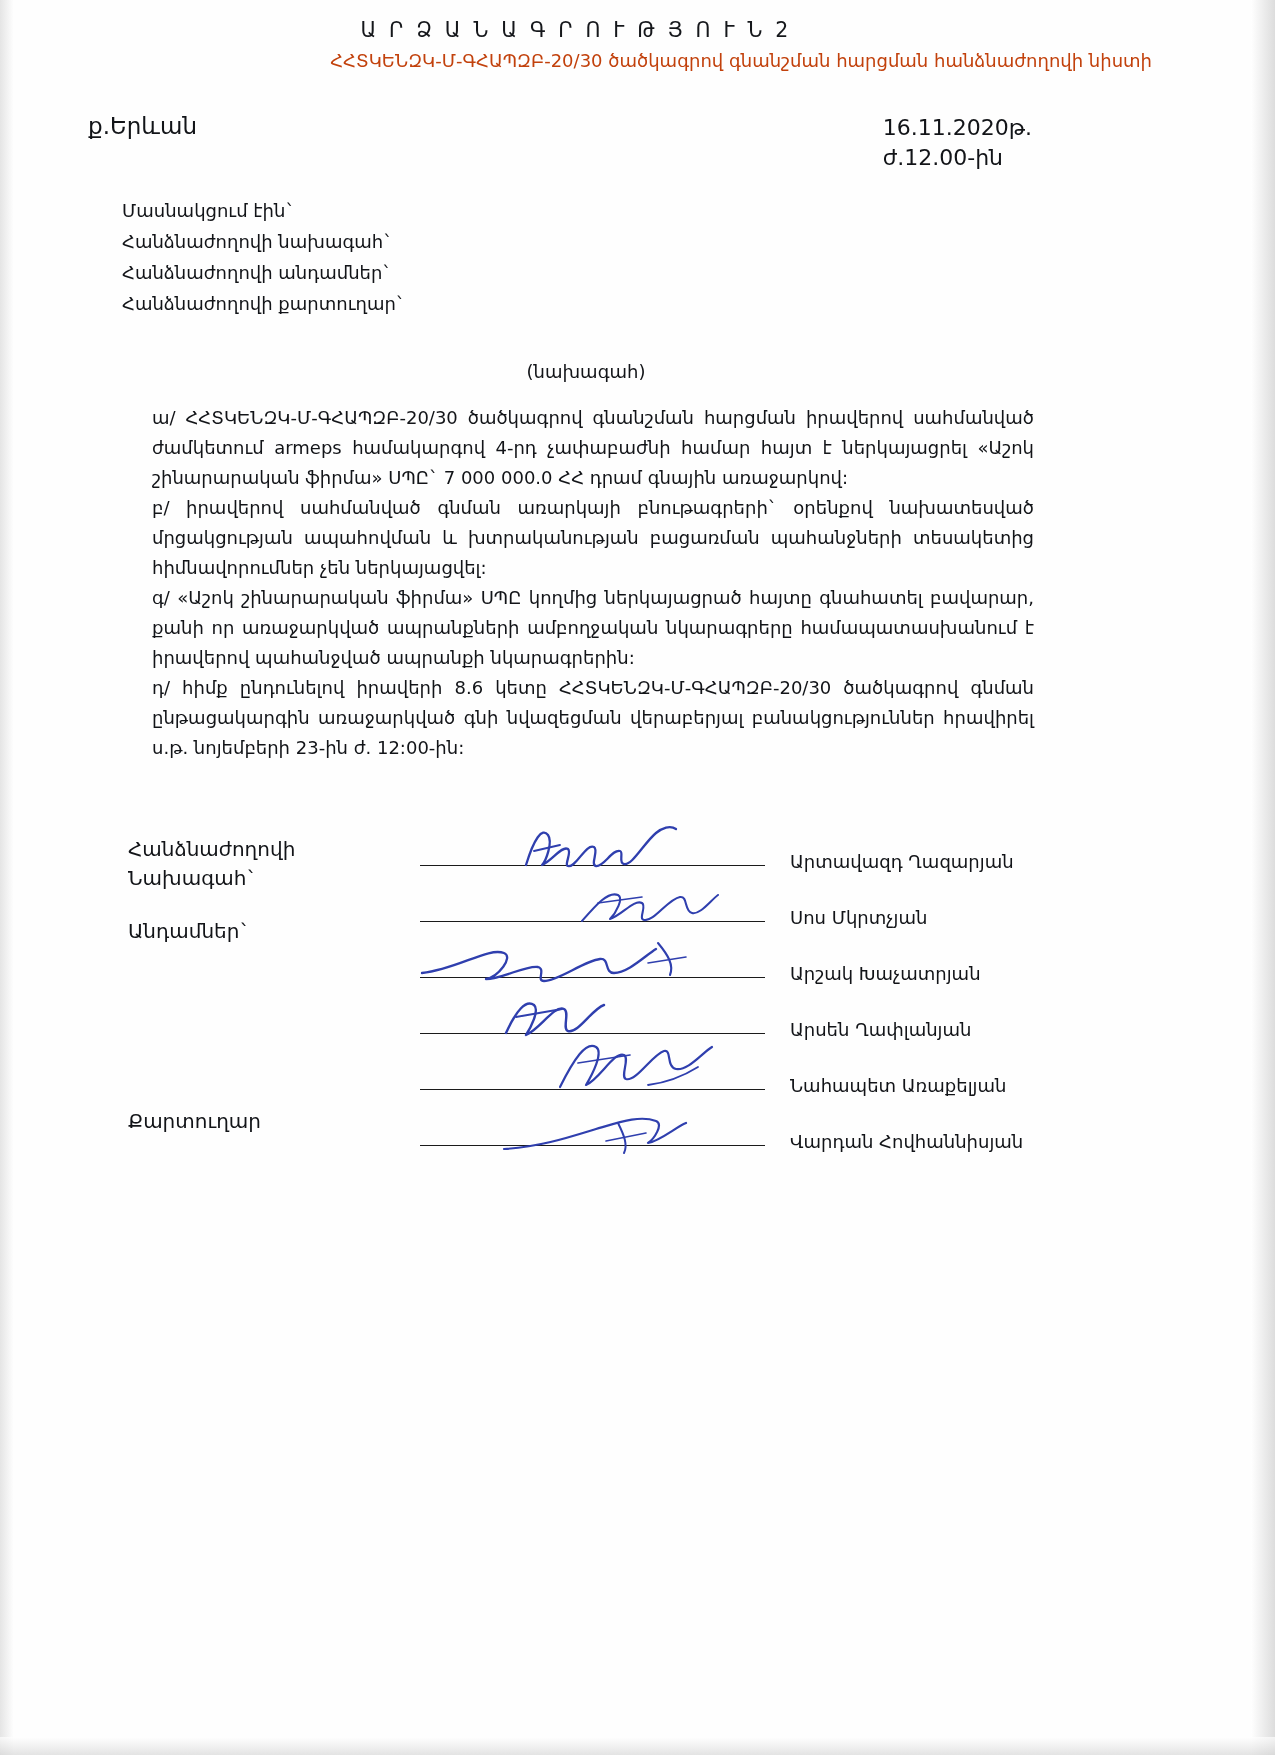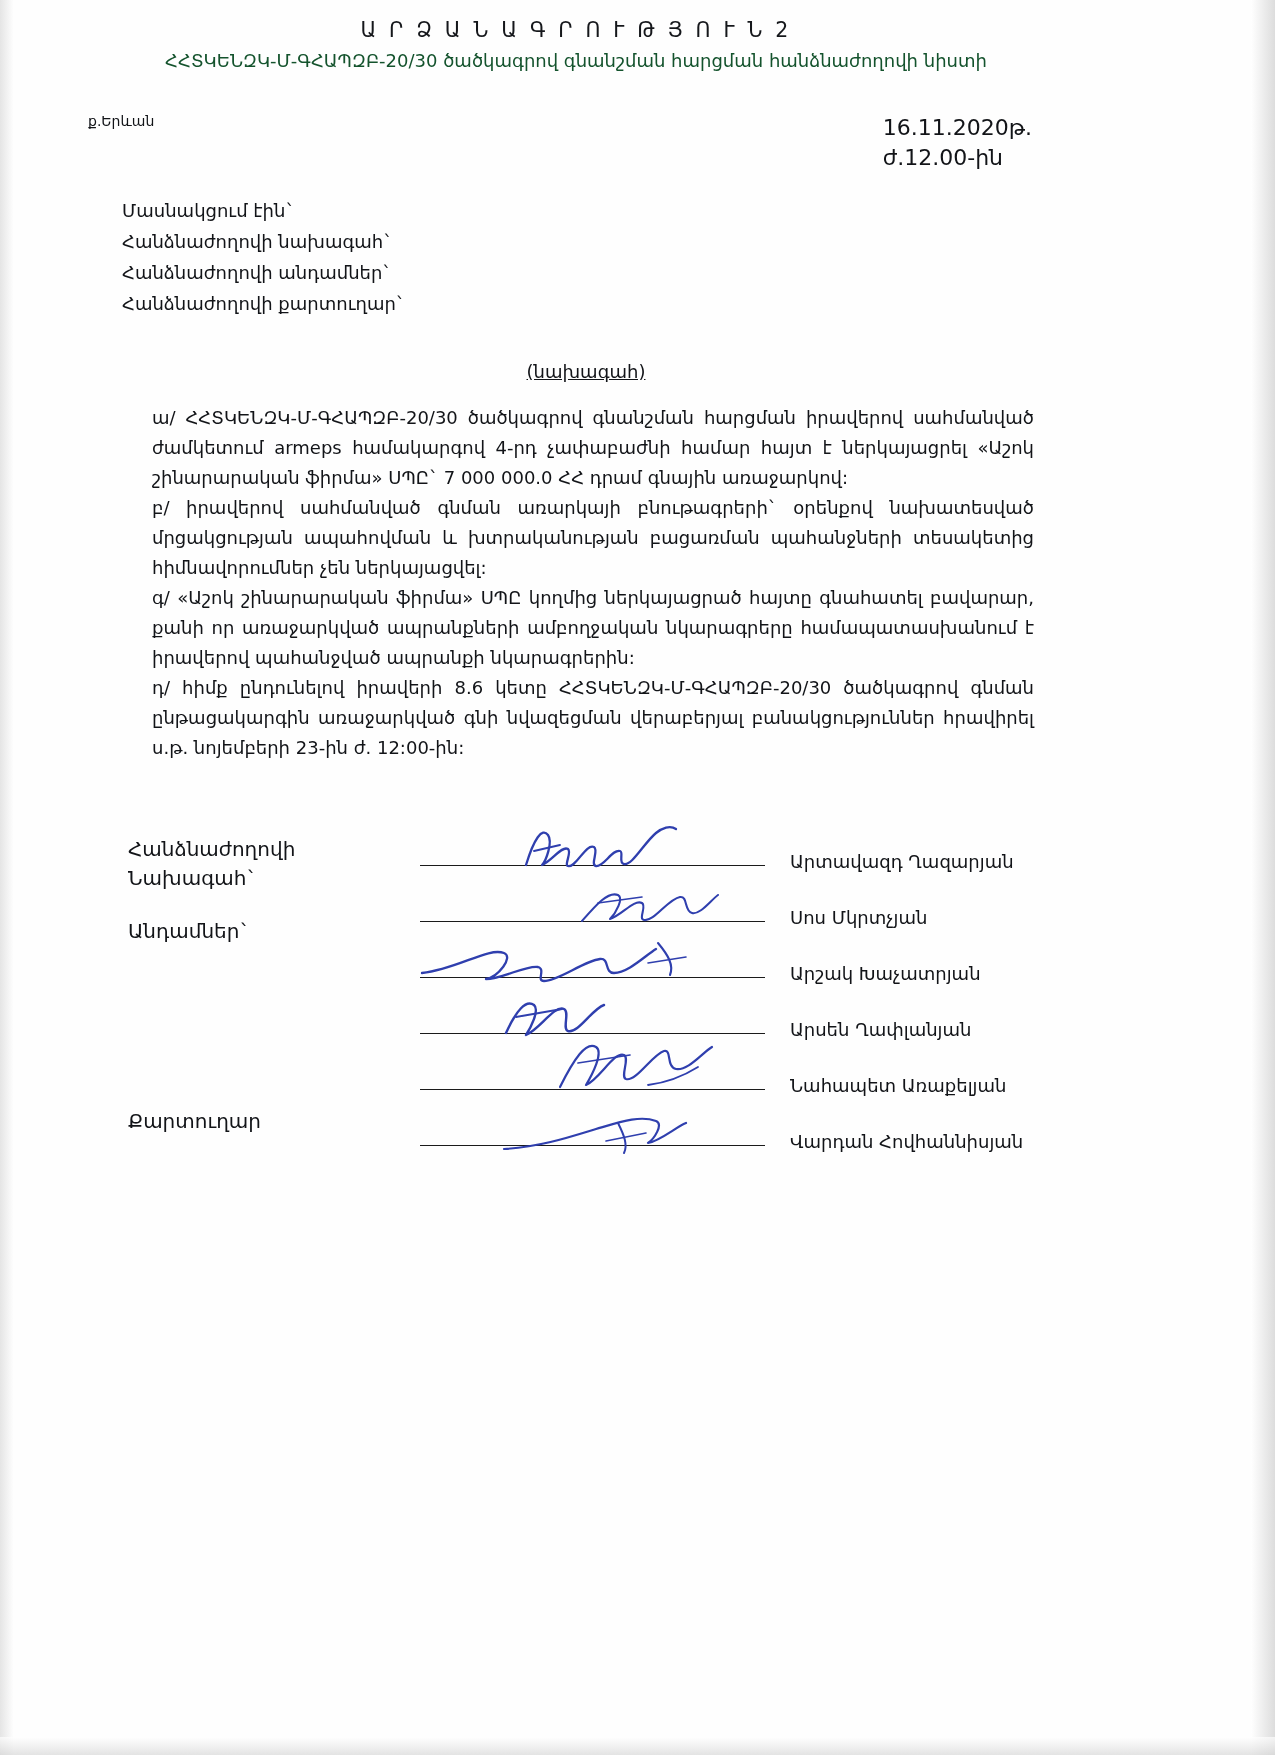--- a/index.html
+++ b/index.html
@@ -54,36 +54,36 @@
   }
 
   .doc-title {
     text-align: center;
     font-size: 20.5px;
     letter-spacing: 3.2px;
     margin-top: 18px;
     color: #15171b;
   }
   .doc-subtitle {
-    text-align: center;
+    text-align: right;
     font-size: 18px;
     margin-top: 8px;
-    color: #14532d;
+    color: #c2410c;
   }
 
   .meta-row {
     position: relative;
     margin-top: 42px;
     height: 60px;
   }
   .city {
     position: absolute;
     left: 88px;
     top: 0;
-    font-size: 14px;
+    font-size: 23px;
   }
   .date-block {
     position: absolute;
     right: 120px;
     top: 0;
     text-align: left;
     font-size: 22px;
     line-height: 30px;
   }
 
@@ -96,21 +96,21 @@
 
   .agenda {
     margin-top: 38px;
     text-align: center;
     font-size: 18px;
     line-height: 30px;
     padding-left: 60px;
     padding-right: 40px;
   }
   .agenda .line1 { display: block; }
-  .agenda .line2 { display: block; text-decoration: underline; }
+  .agenda .line2 { display: block; }
 
   .body-block {
     margin-top: 16px;
     margin-left: 126px;
     margin-right: 118px;
     font-size: 18px;
     line-height: 30px;
   }
   .body-block p {
     margin: 0 0 0 0;

